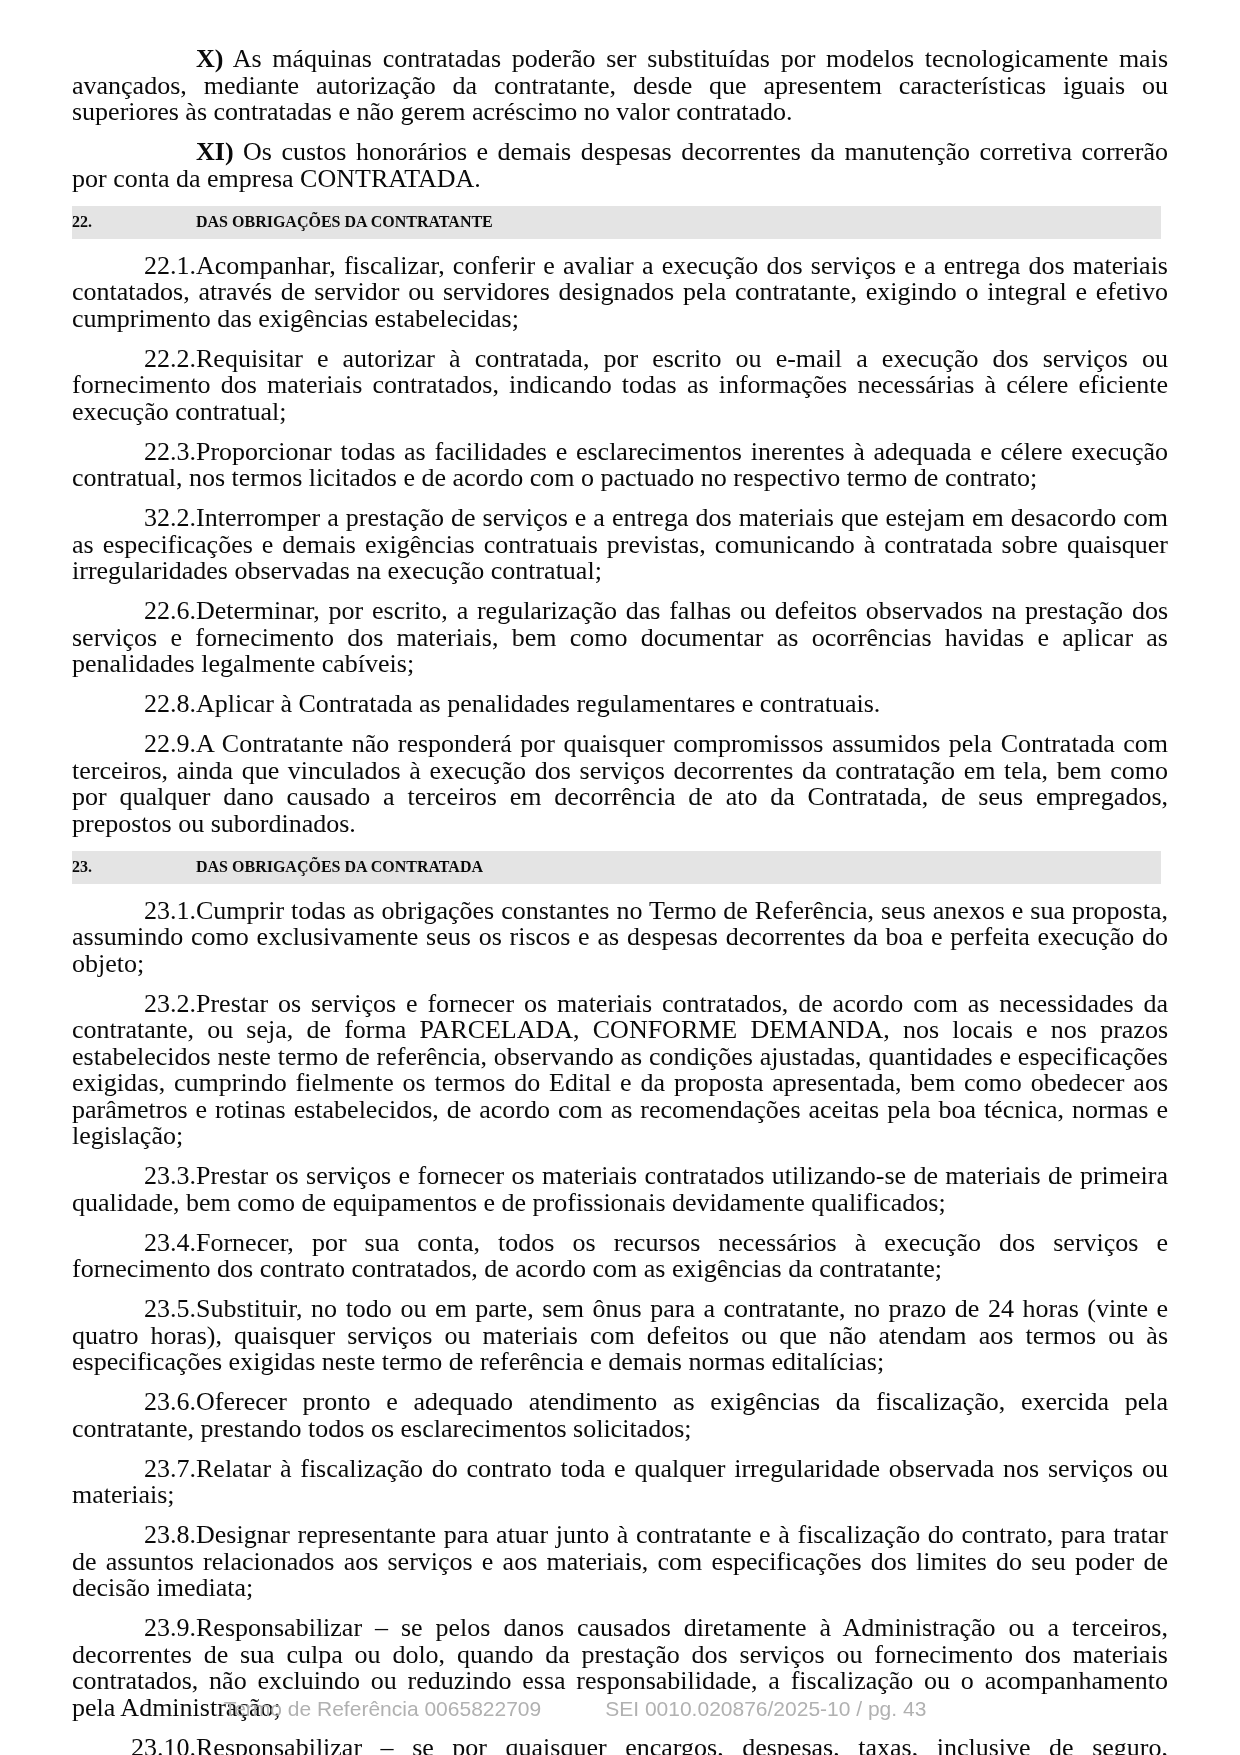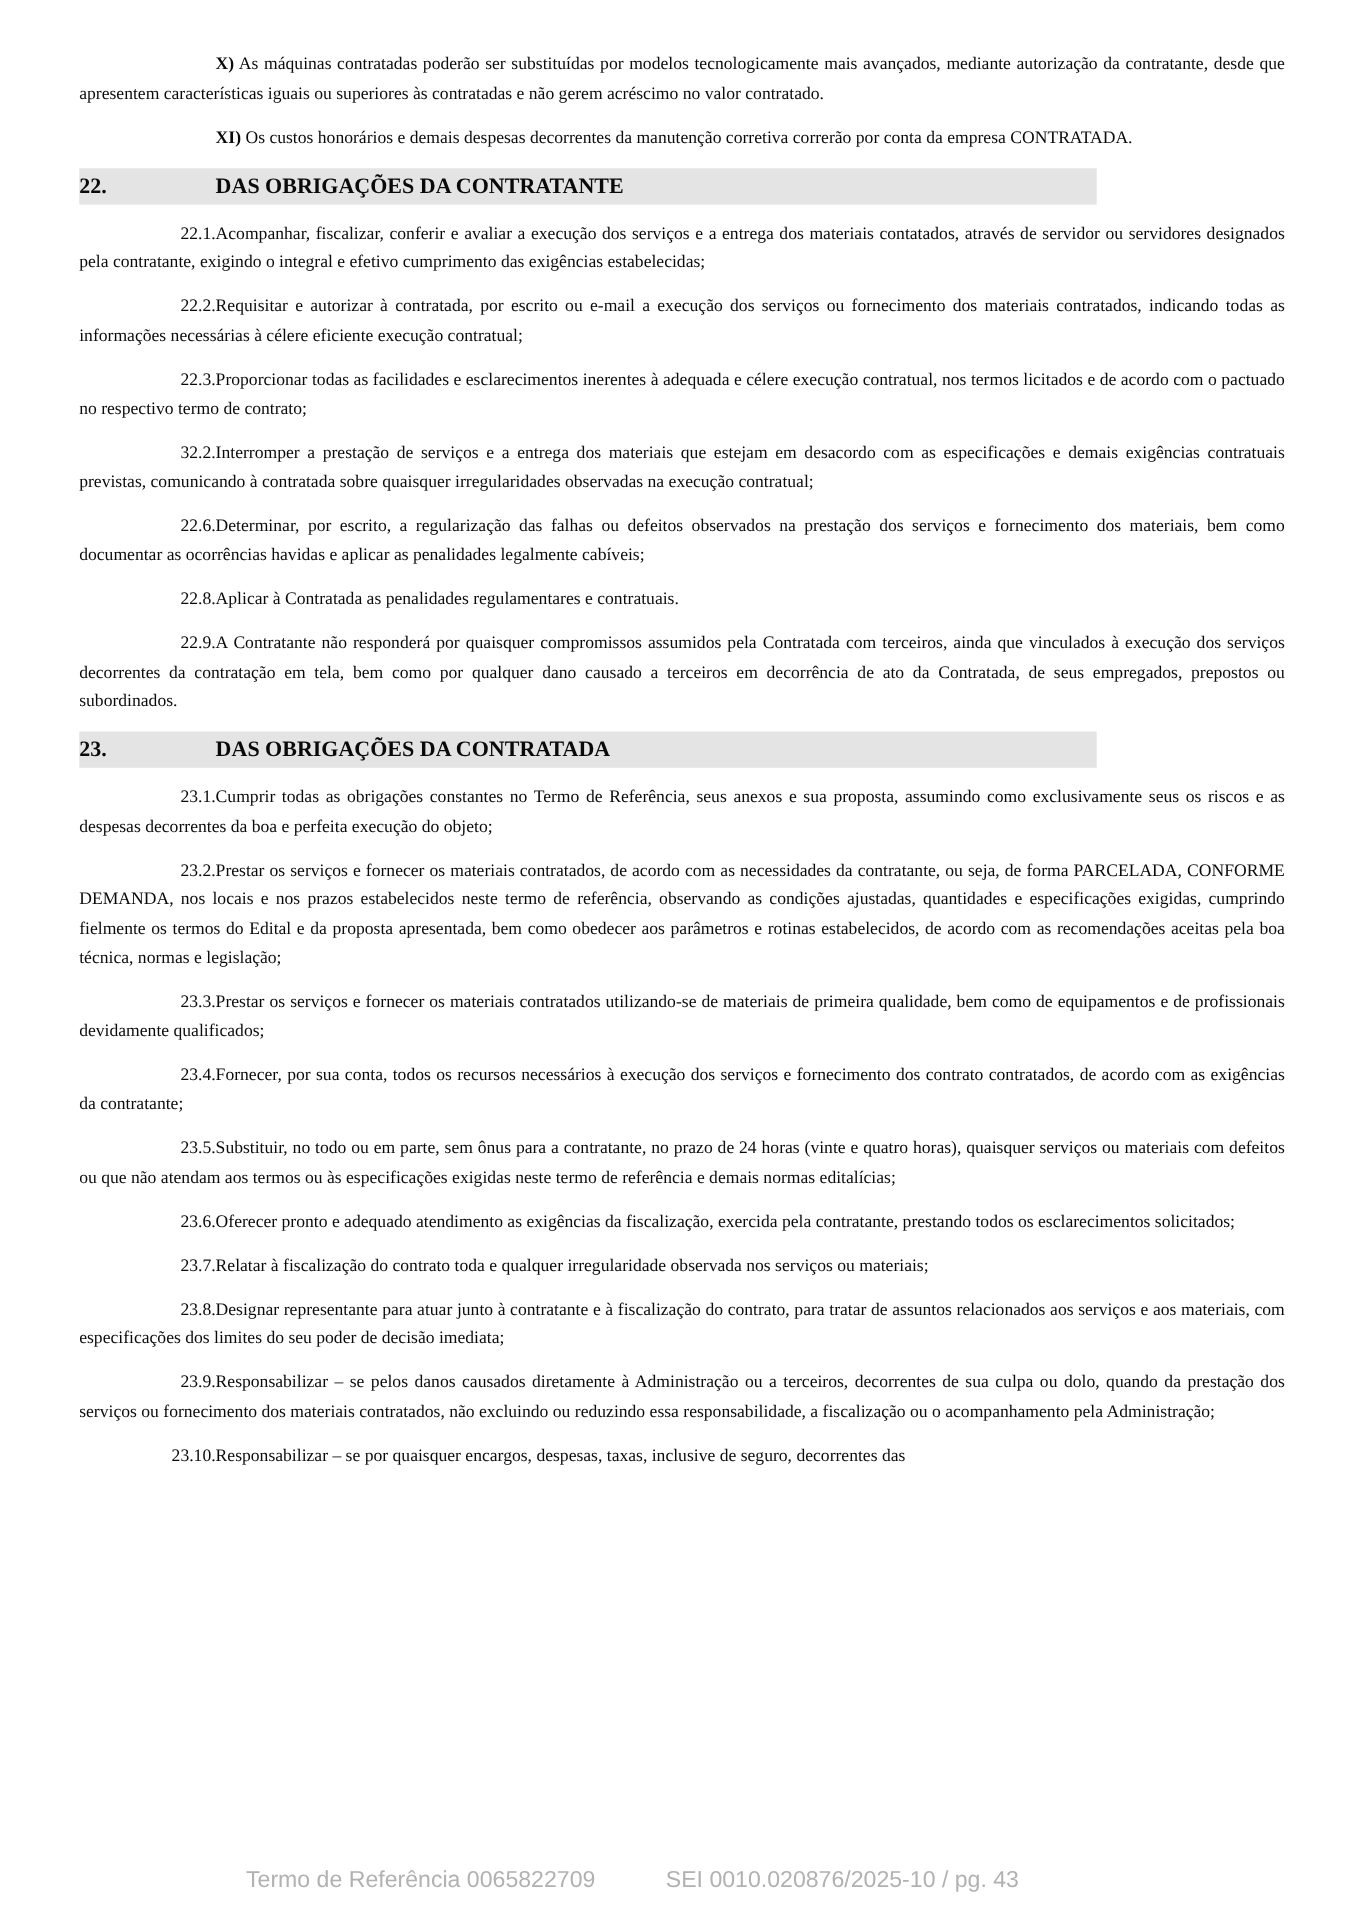--- a/index.html
+++ b/index.html
@@ -13,41 +13,41 @@
     overflow: hidden;
   }
   .doc-body {
     position: absolute;
     top: 46px;
     left: 72px;
     width: 1096px;
   }
   p.para {
     margin: 0 0 13.5px 0;
-    font-size: 16px;
+    font-size: 26px;
     line-height: 26.5px;
     text-align: justify;
   }
   p.para .num {
     display: inline-block;
     width: 124px;
     text-align: right;
   }
   p.para.lettered {
     text-indent: 124px;
   }
   p.para.lettered .label {
     font-weight: bold;
   }
   .section-header {
     background: var(--header-bg, #e4e4e4);
-    width: 925px;
+    width: 1089px;
     margin: 5px 0 14px 0;
     padding: 4px 0 5px 0;
-    font-size: 20px;
+    font-size: 16px;
     font-weight: bold;
     line-height: 24px;
   }
   .section-header .num {
     display: inline-block;
     width: 124px;
     text-align: left;
   }
   .page-footer {
     position: absolute;

